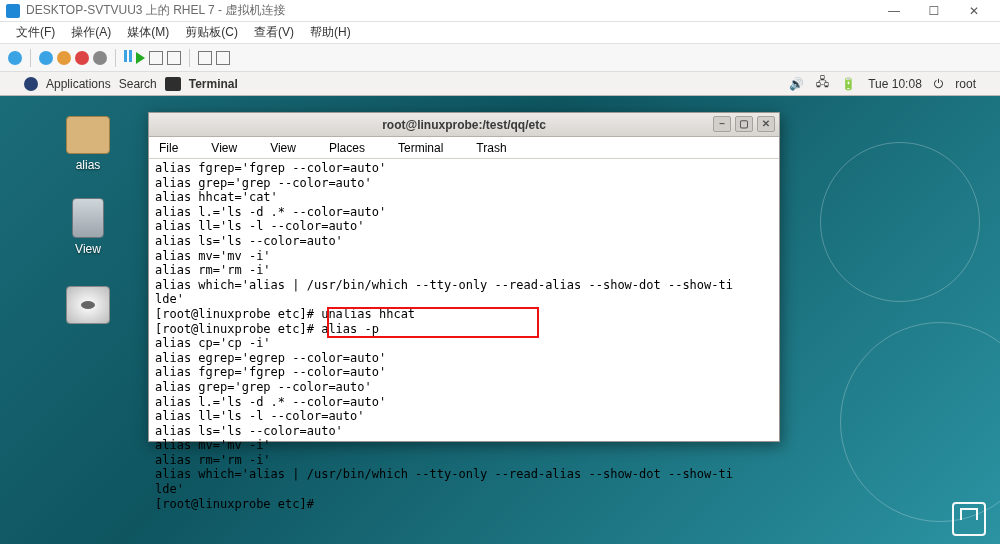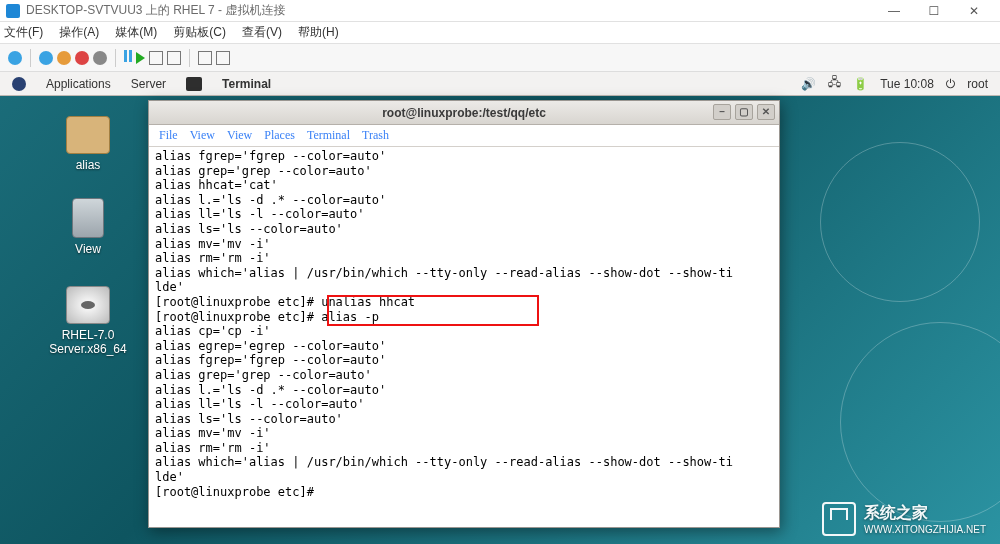--- a/index.html
+++ b/index.html
@@ -5,63 +5,63 @@
   * { margin: 0; padding: 0; box-sizing: border-box; }
   body { width: 1000px; height: 544px; font-family: "Segoe UI", Tahoma, sans-serif; font-size: 12px; background: #fff; overflow: hidden; position: relative; }
 
   
   .host-title { height: 22px; background: #fff; border-bottom: 1px solid #e1e1e1; display: flex; align-items: center; padding: 4px 6px; color: #6b6b6b; }
   .host-title .hicon { width: 14px; height: 14px; background: #1e87d6; margin-right: 6px; border-radius: 2px; }
   .host-title .spacer { flex: 1; }
   .host-ctl { width: 40px; text-align: center; color: #555; cursor: default; }
 
   
-  .host-menu { height: 22px; display: flex; align-items: center; padding: 0 4px; gap: 16px; color: #333; border-bottom: 1px solid #e1e1e1; }
+  .host-menu { height: 22px; display: flex; align-items: center; padding: 0 16px; gap: 16px; color: #333; border-bottom: 1px solid #e1e1e1; }
 
   
   .host-toolbar { height: 28px; display: flex; align-items: center; padding: 0 8px; gap: 4px; background: #f7f7f7; border-bottom: 1px solid #ddd; }
   .tb-circle { width: 14px; height: 14px; border-radius: 50%; }
   .tb-sep { width: 1px; height: 18px; background: #ccc; margin: 0 4px; }
   .tb-blue { background: #3aa3e3; }
   .tb-orange { background: #e69b3b; }
   .tb-red { background: #d44; }
   .tb-gray { background: #888; }
   .tb-sq { width: 14px; height: 14px; border: 1px solid #777; }
   .tb-bar { width: 3px; height: 12px; background: #3aa3e3; display: inline-block; }
   .tb-play { width:0; height:0; border-left:9px solid #2a2; border-top:6px solid transparent; border-bottom:6px solid transparent; }
 
   
   .guest { position: absolute; left: 0; right: 0; top: 72px; bottom: 0;
            background: linear-gradient(135deg, #1b6d7a 0%, #0e5560 40%, #2b93a2 100%); }
 
   
-  .gnome-bar { height: 24px; background: #f3f2f1; border-bottom: 1px solid #bdb8b3; display: flex; align-items: center; padding: 0 12px; font-size: 12px; color: #333; gap: 20px; justify-content: center; }
+  .gnome-bar { height: 24px; background: #f3f2f1; border-bottom: 1px solid #bdb8b3; display: flex; align-items: center; padding: 0 24px; font-size: 12px; color: #333; gap: 8px; justify-content: center; }
   .gnome-bar .fedora { width: 14px; height: 14px; border-radius: 50%; background: #294172; }
   .gnome-bar .term-ico { width: 16px; height: 14px; background: #2e2e2e; border-radius: 2px; }
   .gnome-bar .bold { font-weight: bold; }
   .gnome-bar .spacer { flex: 1; }
   .gnome-bar .tray { display: flex; align-items: center; gap: 12px; }
 
   
   .circ { position: absolute; border: 1px solid rgba(255,255,255,0.25); border-radius: 50%; }
 
   
   .dicon { position: absolute; width: 96px; text-align: center; color: #fff; font-size: 12px; text-shadow: 0 1px 2px rgba(0,0,0,0.6); }
   .dicon .glyph { width: 44px; height: 38px; margin: 0 auto 4px; border-radius: 4px; position: relative; }
   .folder { background: #d8b47a; border: 1px solid #a27f42; }
   .trash { width: 32px !important; height: 40px !important; background: linear-gradient(#cfd6da,#9ca5ac); border-radius: 4px 4px 6px 6px; border: 1px solid #6d767d; }
   .disc  { width: 40px; height: 40px; border-radius: 50%; background: radial-gradient(#fff,#bbb); border: 1px solid #888; position: relative; }
   .disc::after { content:''; position:absolute; inset: 14px; border-radius: 50%; background:#666; }
 
   
-  .termwin { position: absolute; left: 148px; top: 28px; width: 632px; height: 428px; background: #fff; border: 1px solid #9a9691; box-shadow: 2px 4px 14px rgba(0,0,0,0.4); }
+  .termwin { position: absolute; left: 148px; top: 40px; width: 632px; height: 330px; background: #fff; border: 1px solid #9a9691; box-shadow: 2px 4px 14px rgba(0,0,0,0.4); }
   .term-title { height: 24px; background: linear-gradient(#eceae7,#d8d5d0); border-bottom: 1px solid #b5b0aa; display: flex; align-items: center; justify-content: center; font-weight: bold; color: #3a3a3a; position: relative; }
   .term-ctls { position: absolute; right: 4px; top: 3px; display: flex; gap: 4px; }
   .term-btn { width: 18px; height: 16px; background: #d2cfca; border: 1px solid #a7a39c; border-radius: 2px; text-align: center; font-size: 10px; line-height: 14px; color: #555; }
-  .term-menu { height: 22px; display: flex; align-items: center; gap: 12px; padding: 0 10px; color: #3b82f6; border-bottom: 1px solid #d4d0cb; font-family: Liberation Serif, serif; }
+  .term-menu { height: 22px; display: flex; align-items: center; gap: 33px; padding: 0 10px; color: #000000; border-bottom: 1px solid #d4d0cb; }
   .term-body { font-family: "DejaVu Sans Mono", monospace; font-size: 12px; line-height: 14.6px; padding: 2px 6px; color: #000; white-space: pre; position: relative; }
   .hlbox { position: absolute; border: 2px solid #e11; pointer-events: none; }
 
   
   .wm { position: absolute; right: 14px; bottom: 8px; color: #fff; font-size: 16px; font-weight: bold; display: flex; align-items: center; gap: 8px; opacity: 0.95; text-shadow: 0 1px 3px rgba(0,0,0,0.5); }
   .wm .logo { width: 34px; height: 34px; border: 2px solid #fff; border-radius: 4px; position: relative; }
   .wm .logo::before { content:''; position:absolute; left:6px; right:6px; top:4px; height:10px; border:2px solid #fff; border-bottom:none; }
 </style>
 </head>
 <body>
@@ -99,21 +99,21 @@
   <div class="tb-sep"></div>
   <div class="tb-sq"></div>
   <div class="tb-sq"></div>
 </div>
 
 <div class="guest">
 
   <div class="gnome-bar">
     <div class="fedora"></div>
     <span>Applications</span>
-    <span>Server</span>
+    <span>Search</span>
     <div class="term-ico"></div>
     <span class="bold">Terminal</span>
     <div class="spacer"></div>
     <div class="tray">
       <span>🔊</span>
       <span>🖧</span>
       <span>🔋</span>
       <span>Tue 10:08</span>
       <span>⏻</span>
       <span>root</span>
@@ -126,21 +126,20 @@
   <div class="dicon" style="left:40px; top:44px">
     <div class="glyph folder"></div>
     <div>alias</div>
   </div>
   <div class="dicon" style="left:40px; top:126px">
     <div class="glyph trash"></div>
     <div>View</div>
   </div>
   <div class="dicon" style="left:40px; top:214px">
     <div class="glyph disc"></div>
-    <div>RHEL-7.0 Server.x86_64</div>
   </div>
 
   <div class="termwin">
     <div class="term-title">
       <span>root@linuxprobe:/test/qq/etc</span>
       <div class="term-ctls">
         <div class="term-btn">–</div>
         <div class="term-btn">▢</div>
         <div class="term-btn">✕</div>
       </div>
@@ -151,19 +150,15 @@
       <span>View</span>
       <span>Places</span>
       <span>Terminal</span>
       <span>Trash</span>
     </div>
     <div class="term-body" id="term-body"><div>alias fgrep='fgrep --color=auto'</div><div>alias grep='grep --color=auto'</div><div>alias hhcat='cat'</div><div>alias l.='ls -d .* --color=auto'</div><div>alias ll='ls -l --color=auto'</div><div>alias ls='ls --color=auto'</div><div>alias mv='mv -i'</div><div>alias rm='rm -i'</div><div>alias which='alias | /usr/bin/which --tty-only --read-alias --show-dot --show-ti</div><div>lde'</div><div>[root@linuxprobe etc]# unalias hhcat</div><div>[root@linuxprobe etc]# alias -p</div><div>alias cp='cp -i'</div><div>alias egrep='egrep --color=auto'</div><div>alias fgrep='fgrep --color=auto'</div><div>alias grep='grep --color=auto'</div><div>alias l.='ls -d .* --color=auto'</div><div>alias ll='ls -l --color=auto'</div><div>alias ls='ls --color=auto'</div><div>alias mv='mv -i'</div><div>alias rm='rm -i'</div><div>alias which='alias | /usr/bin/which --tty-only --read-alias --show-dot --show-ti</div><div>lde'</div><div>[root@linuxprobe etc]#</div><div class="hlbox" style="left: 178px; top: 148px; width: 212px; height: 31.2px;"></div></div>
   </div>
 
   <div class="wm">
     <div class="logo"></div>
-    <div>
-      <div>系统之家</div>
-      <div style="font-size:10px; font-weight:normal">WWW.XITONGZHIJIA.NET</div>
-    </div>
   </div>
 
 </div>
 
 </body></html>

